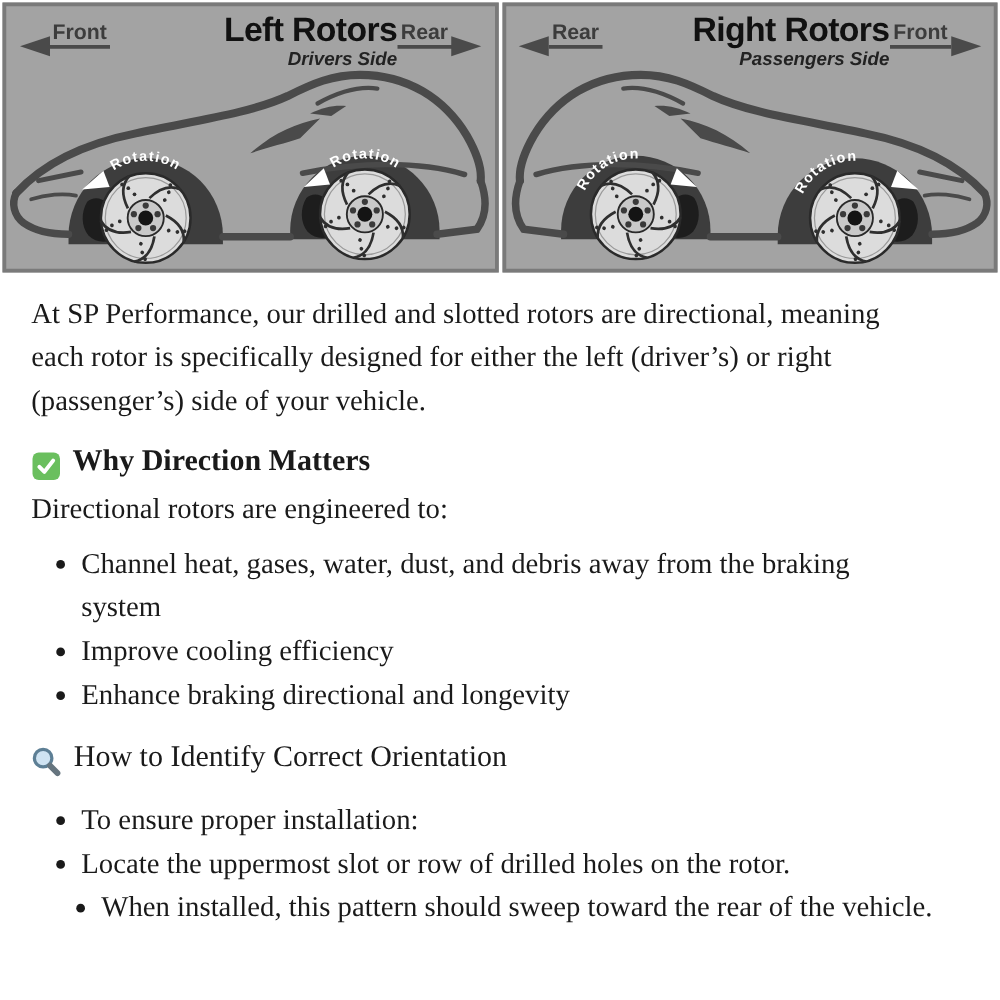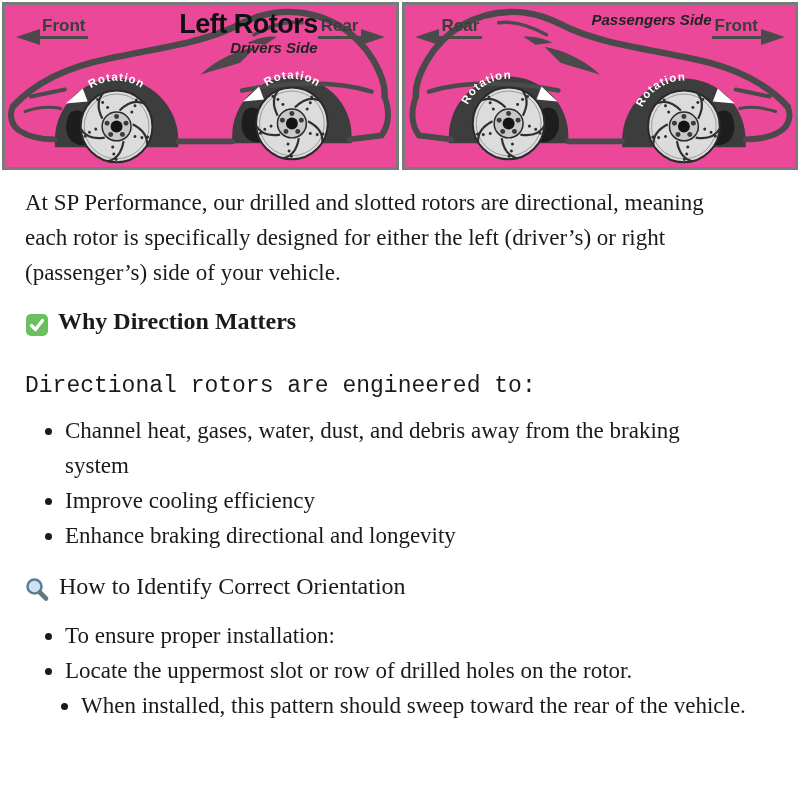--- a/index.html
+++ b/index.html
@@ -7,22 +7,22 @@
     --magnifier-handle:#66757f; --panel-border:#7a7a7a; --car-stroke:#4a4a4a;
     --arch-fill:#3d3d3d; --text:#1a1a1a;
   }
   *{box-sizing:border-box}
   html,body{margin:0;padding:0;background:#fff}
   body{width:800px;height:800px;overflow:hidden;color:var(--text);
        font-family:"Liberation Serif",serif;}
 
   
   .diagram{display:flex;gap:3px;padding:2px;}
-  .panel{position:relative;flex:1;height:168px;border:3px solid var(--panel-border);
-         background:#ec4899;}
+  .panel{position:relative;flex:1;height:216px;border:3px solid var(--panel-border);
+         background:#a3a3a3;}
   .panel-head{position:absolute;top:5px;left:0;right:0;display:flex;
               justify-content:space-between;align-items:flex-start;padding:0 34px;
               font-family:"Liberation Sans",sans-serif;z-index:2;}
   .dir{position:relative;margin-top:7px;font-weight:bold;font-size:17px;color:#3c3c3c;
        border-bottom:3px solid var(--car-stroke);padding:0 3px 1px;line-height:1.05;}
   .dir-left::before{content:"";position:absolute;right:99%;bottom:-9px;width:0;height:0;
        border-top:8px solid transparent;border-bottom:8px solid transparent;
        border-right:24px solid var(--car-stroke);}
   .dir-right::after{content:"";position:absolute;left:99%;bottom:-9px;width:0;height:0;
        border-top:8px solid transparent;border-bottom:8px solid transparent;
@@ -31,21 +31,21 @@
   .panel-title{font-size:27px;font-weight:bold;letter-spacing:-0.5px;line-height:1.05;color:#111;}
   .panel-sub{font-size:15px;font-weight:bold;font-style:italic;color:#222;margin-top:1px;}
   .car-svg{position:absolute;left:0;bottom:1px;width:100%;height:auto;z-index:1;}
 
   
   .article{padding:13px 25px 0 25px;font-size:23px;line-height:35px;}
   .intro{max-width:712px;margin:0;}
   .section-heading{display:flex;align-items:flex-end;gap:9px;margin-top:15px;
                    font-size:24px;line-height:32px;}
   .section-heading.bold{font-weight:bold;}
-  .lead{margin-top:32px;font-family:Liberation Mono, monospace;}
+  .lead{margin-top:4px;}
   ul{margin:9px 0 0 0;padding-left:40px;}
   li{line-height:35px;}
   li.narrow{max-width:630px;}
   li.wide{max-width:685px;margin-left:16px;}
   .emoji{display:inline-flex;flex:0 0 auto;}
 </style>
 </head>
 <body>
 
 <svg width="0" height="0" style="position:absolute" aria-hidden="true">
@@ -130,20 +130,21 @@
       <text font-family="Liberation Sans, sans-serif" font-size="11.5" font-weight="bold" fill="#fff" letter-spacing="1">
         <textPath href="#tp-l-rear" startOffset="8%">Rotation</textPath>
       </text>
     </svg>
   </div>
 
   <div class="panel">
     <div class="panel-head">
       <span class="dir dir-left">Rear</span>
       <span class="title-block">
+        <span class="panel-title" style="display:block">Right Rotors</span>
         <span class="panel-sub" style="display:block">Passengers Side</span>
       </span>
       <span class="dir dir-right">Front</span>
     </div>
     <svg class="car-svg" viewBox="0 0 392 188">
       <use href="#carbody" transform="translate(392,0) scale(-1,1)"></use>
       <path id="tp-r-front" d="M234,148 A46,46 0 0 1 312.5,115.5" fill="none"></path>
       <path id="tp-r-rear" d="M59,145 A45,45 0 0 1 135.8,113.2" fill="none"></path>
       <polygon points="331,125 314,110 309,123" fill="#fff"></polygon>
       <polygon points="153,123 137,108 132,121" fill="#fff"></polygon>

